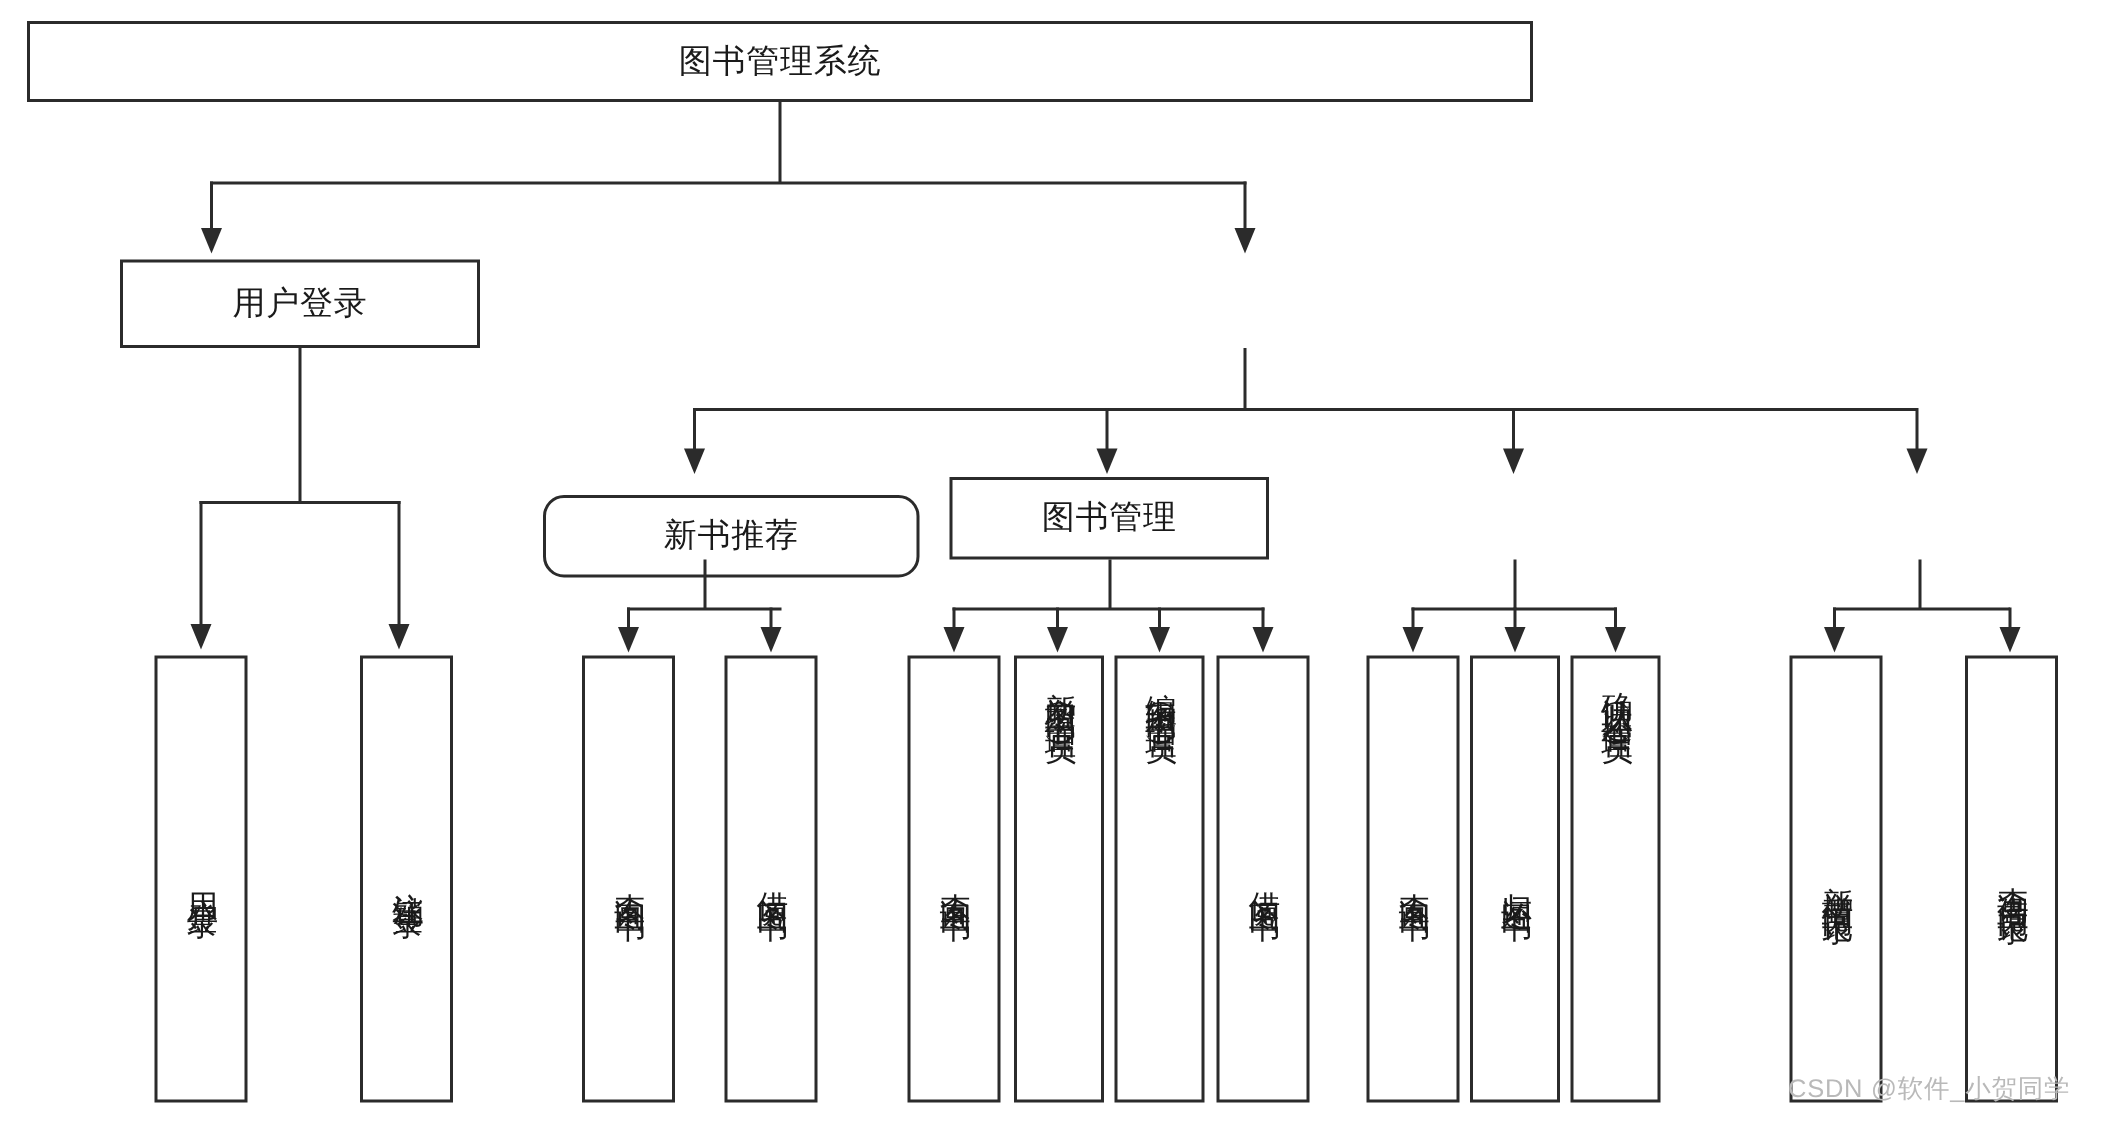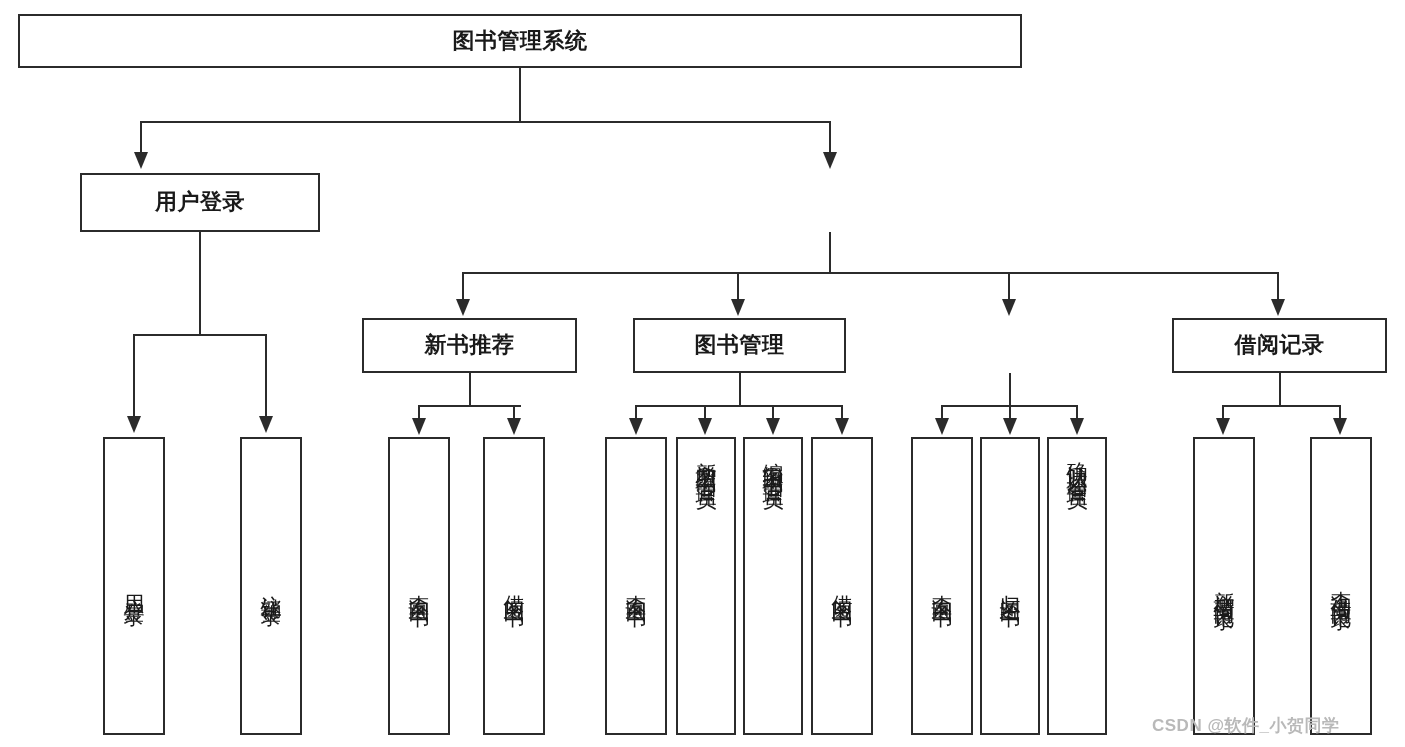--- a/index.html
+++ b/index.html
@@ -23,21 +23,20 @@
     display: flex;
     align-items: center;
     justify-content: center;
     color: #1a1a1a;
   }
   .node.h-label {
     font-size: 22px;
     line-height: 1.2;
     letter-spacing: 0.5px;
     white-space: nowrap;
-    font-weight: bold;
   }
   .node.leaf {
     writing-mode: vertical-rl;
     text-orientation: upright;
     font-size: 21px;
     letter-spacing: 4px;
     padding: 6px 0;
     white-space: nowrap;
   }
   .node.leaf.align-center {
@@ -107,32 +106,29 @@
 
   <div class="edge v" style="left:737px; top:272px; width:2px; height:28px;"></div>
   <div class="arrow" style="left:731px; top:299px;"></div>
 
   <div class="edge v" style="left:1008px; top:272px; width:2px; height:28px;"></div>
   <div class="arrow" style="left:1002px; top:299px;"></div>
 
   <div class="edge v" style="left:1277px; top:272px; width:2px; height:28px;"></div>
   <div class="arrow" style="left:1271px; top:299px;"></div>
 
-  <div class="node h-label" style="left:362px; top:318px; width:215px; height:55px;">
+  <div class="node h-label" style="left:362px; top:330px; width:251px; height:55px;border-radius:14px;">
     <span>新书推荐</span>
   </div>
 
   <div class="node h-label" style="left:633px; top:318px; width:213px; height:55px;">
     <span>图书管理</span>
   </div>
 
 
-  <div class="node h-label" style="left:1172px; top:318px; width:215px; height:55px;">
-    <span>借阅记录</span>
-  </div>
 
   <div class="edge v" style="left:469px; top:373px; width:2px; height:33px;"></div>
   <div class="edge h" style="left:418px; top:405px; width:103px; height:2px;"></div>
   <div class="edge v" style="left:418px; top:405px; width:2px; height:14px;"></div>
   <div class="arrow" style="left:412px; top:418px;"></div>
   <div class="edge v" style="left:513px; top:405px; width:2px; height:14px;"></div>
   <div class="arrow" style="left:507px; top:418px;"></div>
 
   <div class="edge v" style="left:739px; top:373px; width:2px; height:33px;"></div>
   <div class="edge h" style="left:635px; top:405px; width:208px; height:2px;"></div>
@@ -198,15 +194,15 @@
     <span>确认归还（管理员）</span>
   </div>
 
   <div class="node leaf align-center" style="left:1193px; top:437px; width:62px; height:298px;">
     <span>新增借阅记录</span>
   </div>
   <div class="node leaf align-center" style="left:1310px; top:437px; width:62px; height:298px;">
     <span>查询借阅记录</span>
   </div>
 
-  <div class="watermark" style="left:1152px; top:714px;font-weight:bold;">CSDN @软件_小贺同学</div>
+  <div class="watermark" style="left:1192px; top:714px;">CSDN @软件_小贺同学</div>
 
 </div>
 
 </body></html>

